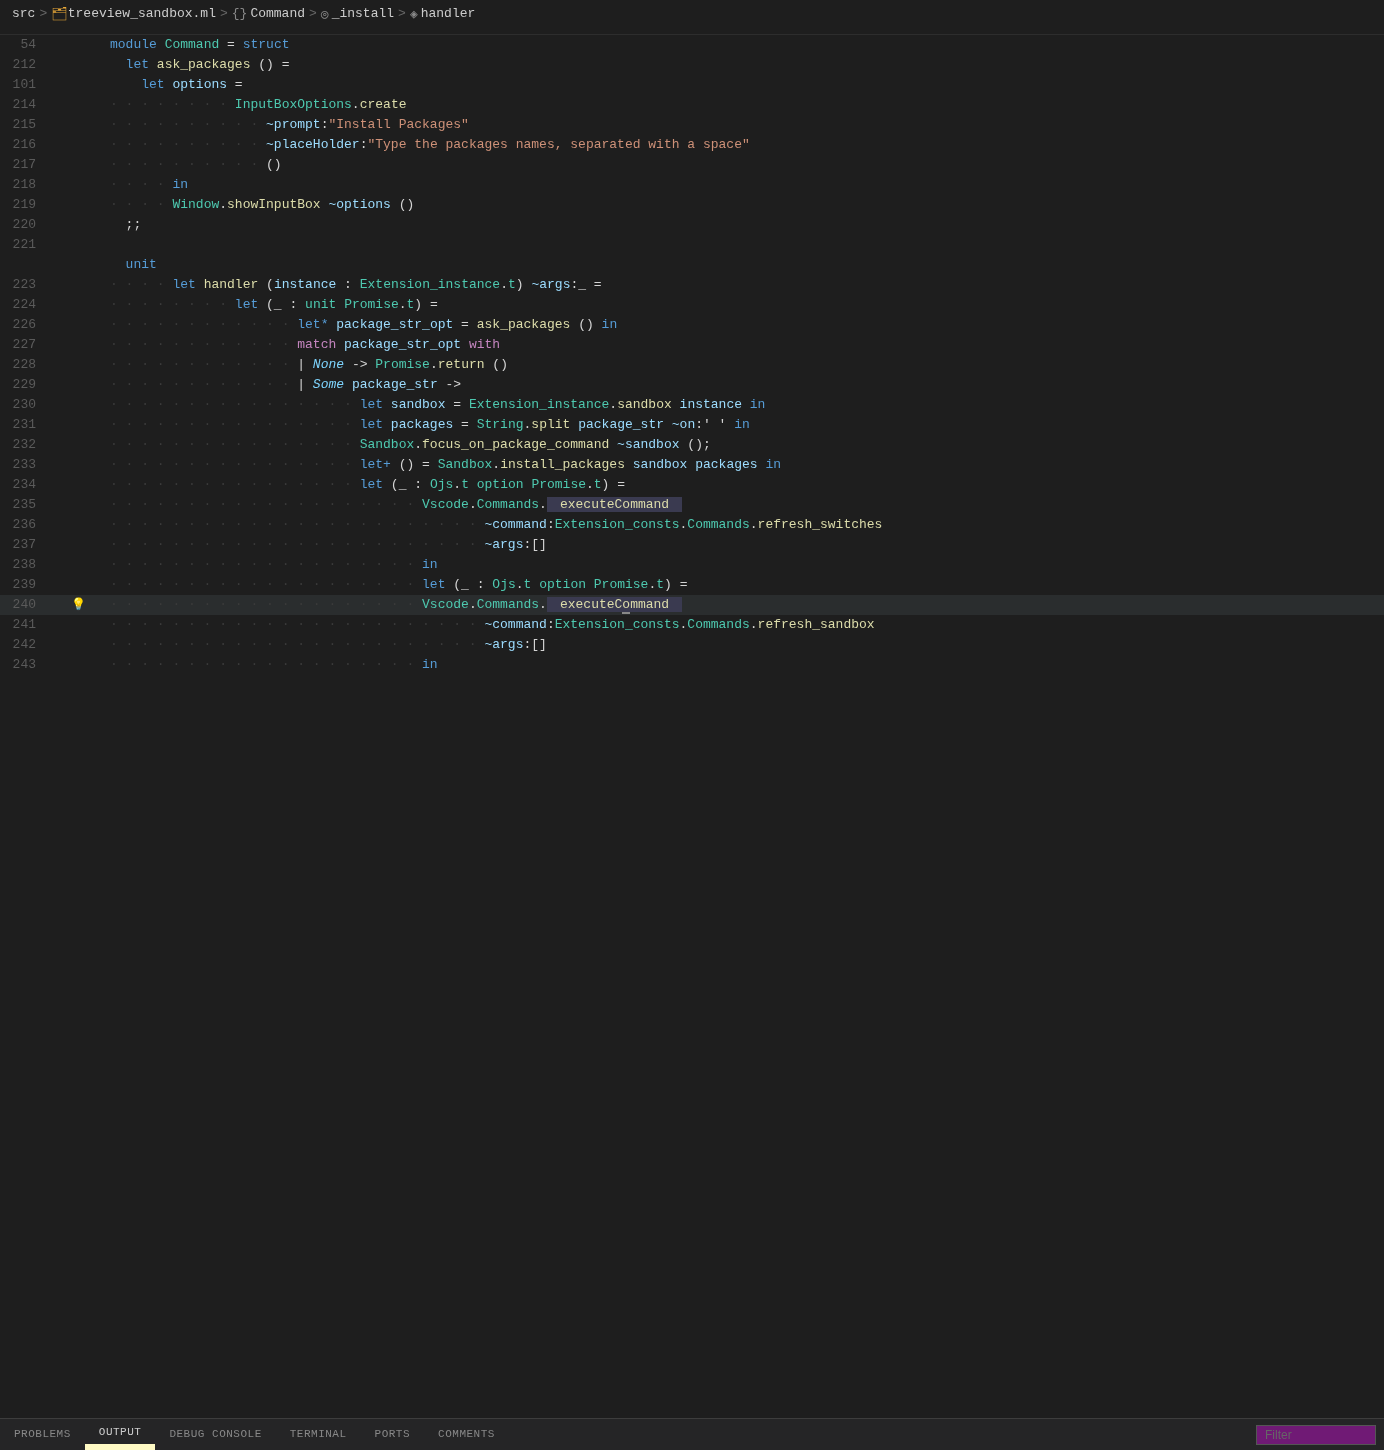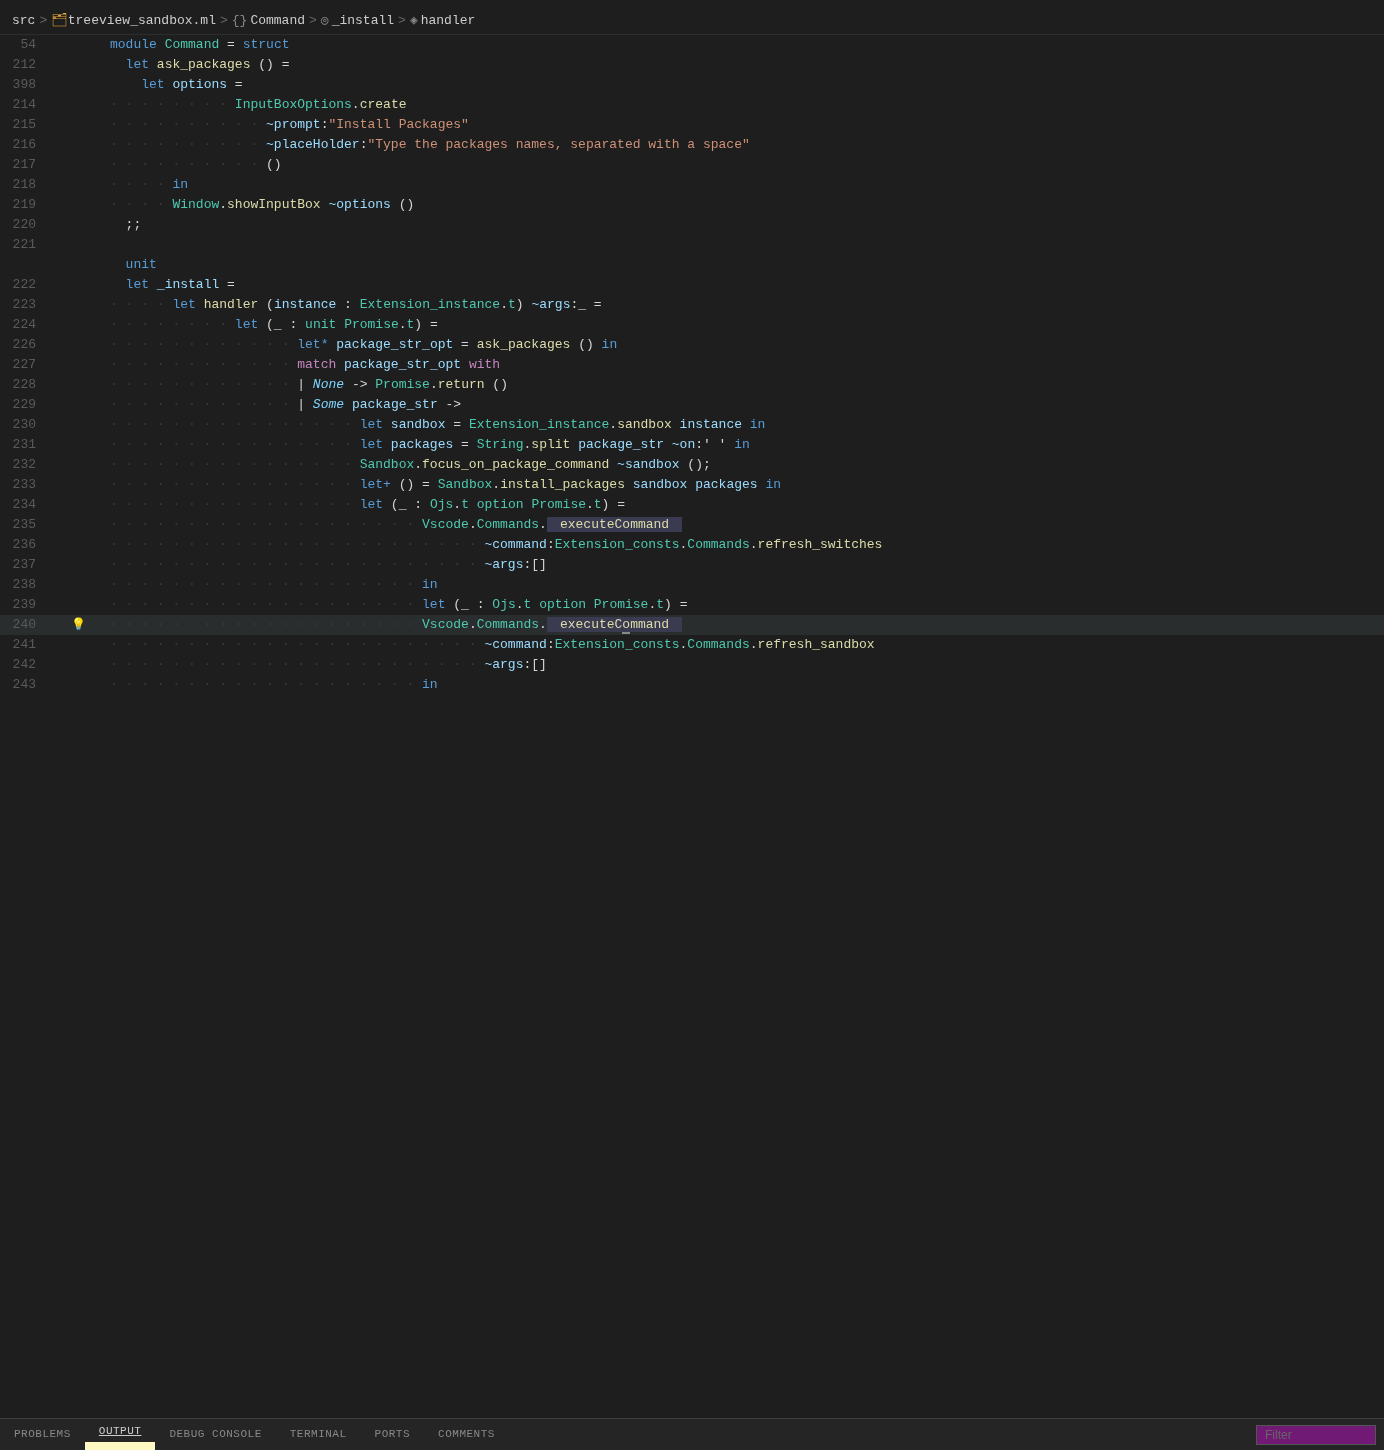--- a/index.html
+++ b/index.html
@@ -9,21 +9,21 @@
       font-family: 'Consolas', 'Courier New', monospace;
       font-size: 13px;
       width: 1384px;
       height: 1450px;
       overflow: hidden;
     }
 
     
     .breadcrumb {
       display: flex;
-      align-items: flex-end;
+      align-items: flex-start;
       padding: 6px 12px;
       background: #1e1e1e;
       color: #888;
       font-size: 13px;
       height: 35px;
       border-bottom: 1px solid #2d2d2d;
     }
     .breadcrumb span { color: #ccc; }
     .breadcrumb .sep { margin: 0 4px; color: #666; }
 
@@ -110,22 +110,21 @@
       padding: 0 14px;
       font-size: 11px;
       color: #888;
       cursor: pointer;
       text-transform: uppercase;
       letter-spacing: 0.5px;
       border-bottom: 2px solid transparent;
     }
     .panel-tab.active {
       color: #ccc;
-      border-bottom: 8px solid #fef9c3;
-      text-decoration: underline;
+      border-bottom: 6px solid #fef9c3;
     }
 
     .panel-filter {
       margin-left: auto;
       display: flex;
       align-items: center;
       padding: 0 8px;
     }
 
     .filter-input {
@@ -171,21 +170,21 @@
       <span class="code-content"><span class="kw">module</span> <span class="type">Command</span> <span class="op">=</span> <span class="kw">struct</span></span>
     </div>
 
     <div class="code-line">
       <span class="line-number">212</span>
       <span class="gutter"></span>
       <span class="code-content">  <span class="kw">let</span> <span class="fn">ask_packages</span> <span class="punct">()</span> <span class="op">=</span></span>
     </div>
 
     <div class="code-line">
-      <span class="line-number">398</span>
+      <span class="line-number">101</span>
       <span class="gutter"></span>
       <span class="code-content">    <span class="kw">let</span> <span class="label">options</span> <span class="op">=</span></span>
     </div>
 
     <div class="code-line">
       <span class="line-number">214</span>
       <span class="gutter"></span>
       <span class="code-content"><span class="dots">· · · · · · · · </span><span class="type">InputBoxOptions</span><span class="op">.</span><span class="fn">create</span></span>
     </div>
 
@@ -230,25 +229,20 @@
       <span class="gutter"></span>
       <span class="code-content"></span>
     </div>
 
     <div class="code-line">
       <span class="line-number"></span>
       <span class="gutter"></span>
       <span class="code-content">  <span class="kw">unit</span></span>
     </div>
 
-    <div class="code-line">
-      <span class="line-number">222</span>
-      <span class="gutter"></span>
-      <span class="code-content">  <span class="kw">let</span> <span class="label">_install</span> <span class="op">=</span></span>
-    </div>
 
     <div class="code-line">
       <span class="line-number">223</span>
       <span class="gutter"></span>
       <span class="code-content"><span class="dots">· · · · </span><span class="kw">let</span> <span class="fn">handler</span> <span class="punct">(</span><span class="label">instance</span> <span class="op">:</span> <span class="type">Extension_instance</span><span class="op">.</span><span class="type">t</span><span class="punct">)</span> <span class="tilde-label">~args</span><span class="op">:_</span> <span class="op">=</span></span>
     </div>
 
     <div class="code-line">
       <span class="line-number">224</span>
       <span class="gutter"></span>

